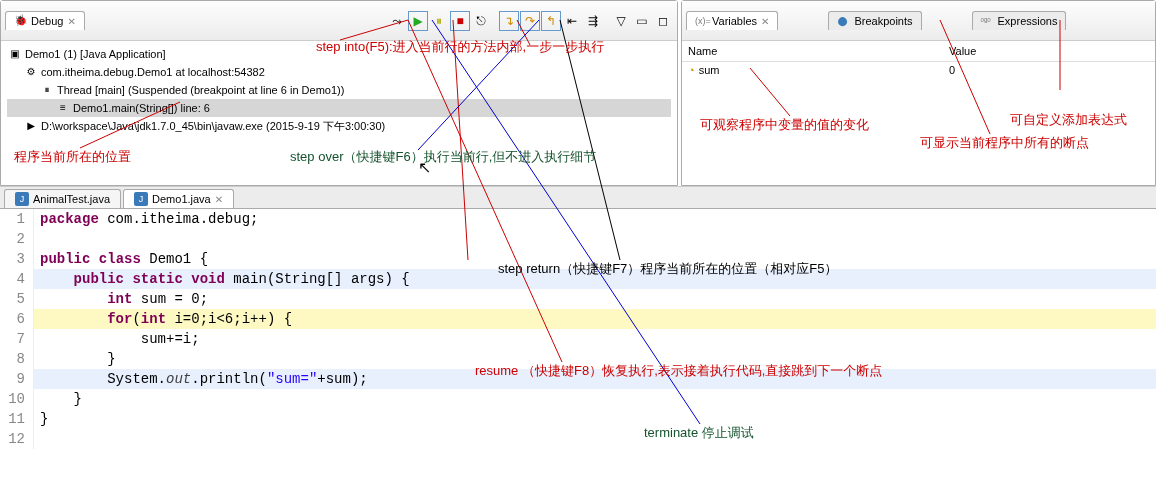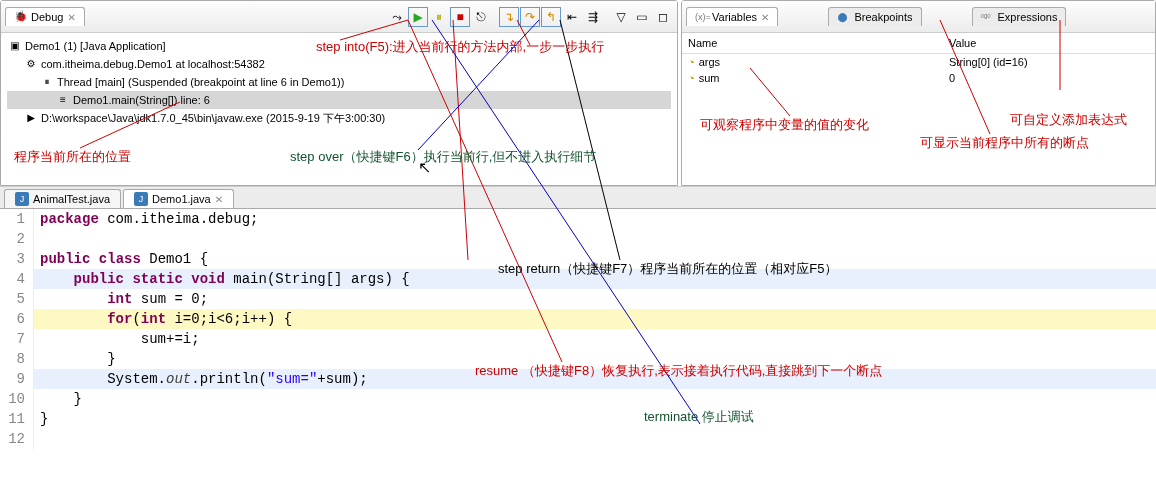--- a/index.html
+++ b/index.html
@@ -1,20 +1,20 @@
 <!DOCTYPE html>
 <html><head>
 <meta charset="utf-8">
 <style>
 * { box-sizing: border-box; margin: 0; padding: 0; }
 body { font-family: "Microsoft YaHei", "SimSun", Tahoma, sans-serif; font-size: 12px; background: #fff; width: 1156px; height: 502px; position: relative; overflow: hidden; }
 .top-row { display: flex; height: 187px; border-bottom: 1px solid #ccc; }
 .debug-pane { width: 678px; border: 1px solid #aaa; border-radius: 3px 3px 0 0; display: flex; flex-direction: column; background: #fff; }
 .vars-pane { flex: 1; border: 1px solid #aaa; border-radius: 3px 3px 0 0; margin-left: 3px; display: flex; flex-direction: column; }
-.pane-header { display: flex; align-items: center; height: 32px; background: linear-gradient(#fdfdfd, #ececec); border-bottom: 1px solid #ccc; padding: 0 4px; }
+.pane-header { display: flex; align-items: center; height: 40px; background: linear-gradient(#fdfdfd, #ececec); border-bottom: 1px solid #ccc; padding: 0 4px; }
 .tab { display: inline-flex; align-items: center; padding: 2px 8px; background: #fff; border: 1px solid #aaa; border-bottom: none; border-radius: 3px 3px 0 0; margin-right: 2px; font-size: 11px; cursor: pointer; }
 .tab.inactive { background: #ececec; margin-left: 48px; }
 .tab-icon { width: 14px; height: 14px; margin-right: 3px; display: inline-block; }
 .bug-icon::before { content: "🐞"; font-size: 11px; }
 .var-icon::before { content: "(x)="; color: #777; font-size: 9px; }
 .bp-icon::before { content: "⬤"; color: #3a7ab8; font-size: 9px; }
 .expr-icon::before { content: "ᵒᵍᵒ"; color: #777; font-size: 9px; }
 .close-x { margin-left: 4px; color: #888; font-size: 10px; }
 .toolbar { margin-left: auto; display: flex; align-items: center; gap: 1px; }
 .tool-btn { width: 20px; height: 20px; display: flex; align-items: center; justify-content: center; border: 1px solid transparent; cursor: pointer; }
@@ -131,24 +131,20 @@
       <div class="tab inactive">
         <span class="tab-icon expr-icon"></span>
         <span>Expressions</span>
       </div>
     </div>
     <div class="vars-header">
       <div class="col-name">Name</div>
       <div class="col-value">Value</div>
     </div>
     <div class="var-row">
-      <div class="col-name"><span class="var-bullet">◔</span><span>args</span></div>
-      <div class="col-value">String[0]  (id=16)</div>
-    </div>
-    <div class="var-row">
       <div class="col-name"><span class="var-bullet">◔</span><span>sum</span></div>
       <div class="col-value">0</div>
     </div>
   </div>
 </div>
 
 <div class="editor-tabs">
   <div class="ed-tab">
       <span class="j-icon">J</span>
       <span>AnimalTest.java</span>
@@ -188,21 +184,21 @@
     <div class="code-line">    }</div>
     <div class="code-line">}</div>
     <div class="code-line"></div>
   </div>
 </div>
 
 <div class="annotation red" style="left:316px; top:38px;">step into(F5):进入当前行的方法内部,一步一步执行</div>
 <div class="annotation blue" style="left:290px; top:148px;">step over（快捷键F6）执行当前行,但不进入执行细节</div>
 <div class="annotation black" style="left:498px; top:260px;">step return（快捷键F7）程序当前所在的位置（相对应F5）</div>
 <div class="annotation red" style="left:475px; top:362px;">resume （快捷键F8）恢复执行,表示接着执行代码,直接跳到下一个断点</div>
-<div class="annotation blue" style="left:644px; top:408px;">terminate 停止调试</div>
+<div class="annotation blue" style="left:644px; top:424px;">terminate 停止调试</div>
 <div class="annotation red" style="left:14px; top:148px;">程序当前所在的位置</div>
 <div class="annotation red" style="left:700px; top:116px;">可观察程序中变量的值的变化</div>
 <div class="annotation red" style="left:920px; top:134px;">可显示当前程序中所有的断点</div>
 <div class="annotation red" style="left:1010px; top:90px;margin-top:21px;">可自定义添加表达式</div>
 
 <div class="cursor-ptr" style="left:418px; top:158px;">↖</div>
 
 <svg class="overlay">
   <line x1="408" y1="20" x2="340" y2="40" stroke="#cc0000" stroke-width="1"></line>
   <line x1="453" y1="20" x2="468" y2="260" stroke="#cc0000" stroke-width="1"></line>

